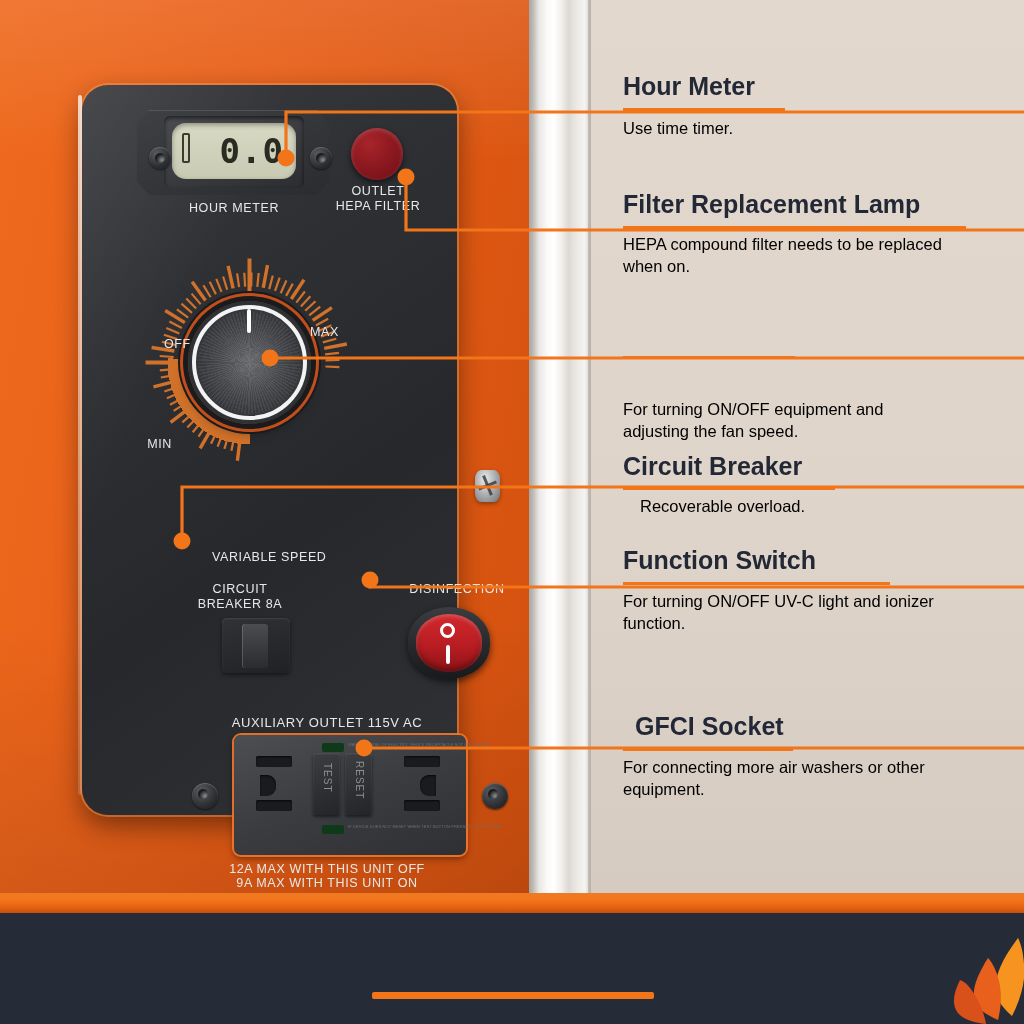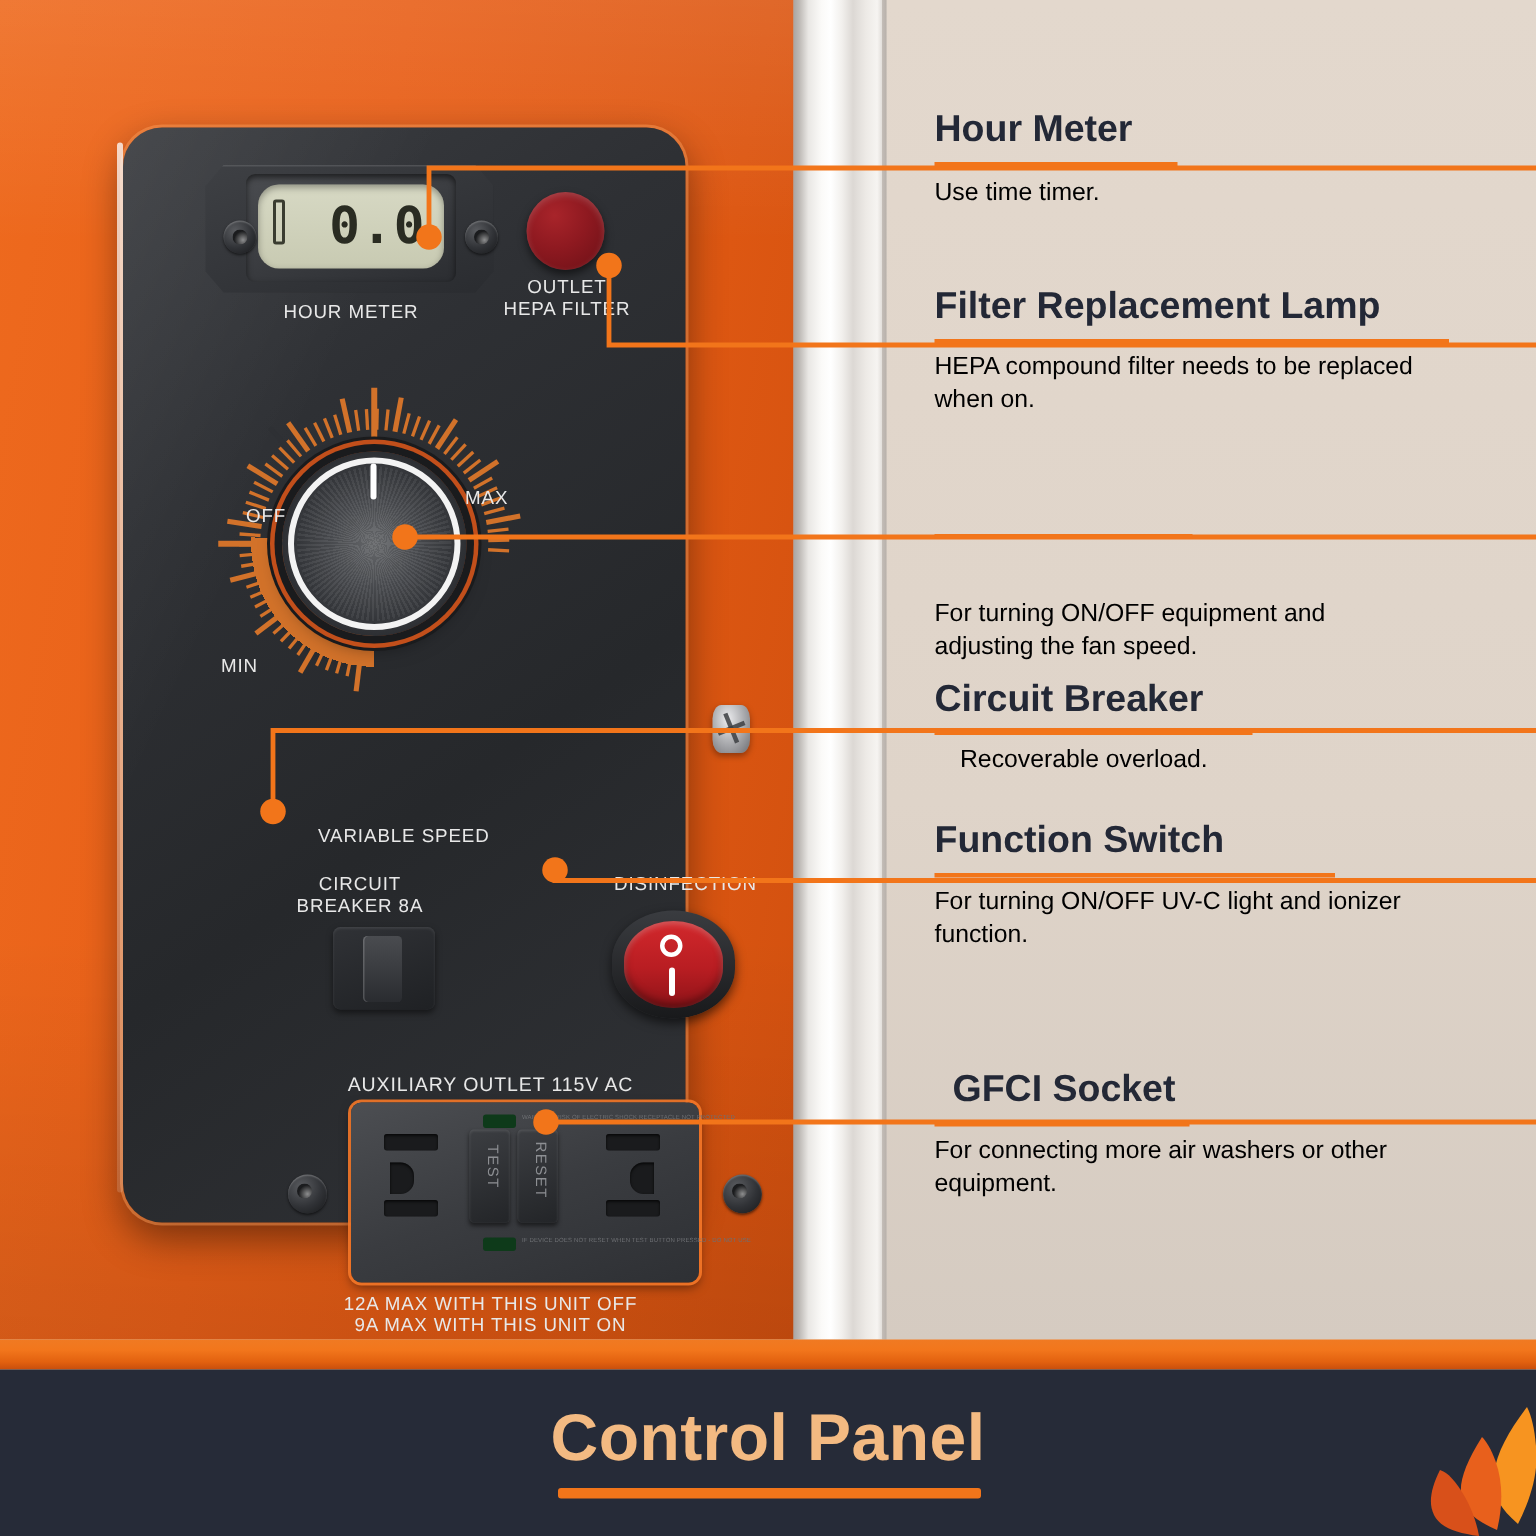--- a/index.html
+++ b/index.html
@@ -445,21 +445,20 @@
   <div class="co-title" style="left:623px; top:546px;">Function Switch</div>
   <div class="co-rule" style="left:623px; top:582px; width:267px;"></div>
   <div class="co-desc" style="left:623px; top:590px;">For turning ON/OFF UV-C light and ionizer function.</div>
 
   <div class="co-title" style="left:623px; top:712px;margin-left:12px;">GFCI Socket</div>
   <div class="co-rule" style="left:623px; top:748px; width:170px;"></div>
   <div class="co-desc" style="left:623px; top:756px;">For connecting more air washers or other equipment.</div>
 
   <div class="band-orange"></div>
   <div class="banner"></div>
-  <div class="banner-title">Control Panel</div>
   <div class="banner-underline"></div>
   <div class="flame-wrap">
     <svg viewBox="0 0 84 104" width="84" height="104">
       <path d="M78 18 C66 34, 58 48, 56 62 C54 74, 58 84, 72 96 C80 80, 86 62, 84 44 C83 32, 81 24, 78 18 Z" fill="#F79420"></path>
       <path d="M48 38 C38 54, 33 66, 34 76 C35 86, 42 93, 58 100 C62 84, 62 68, 57 54 C54 46, 51 41, 48 38 Z" fill="#E8601C"></path>
       <path d="M20 60 C14 72, 12 82, 16 90 C20 98, 30 102, 46 104 C44 92, 38 78, 30 68 C26 63, 23 61, 20 60 Z" fill="#D8501A"></path>
     </svg>
   </div>
 
 </div>

